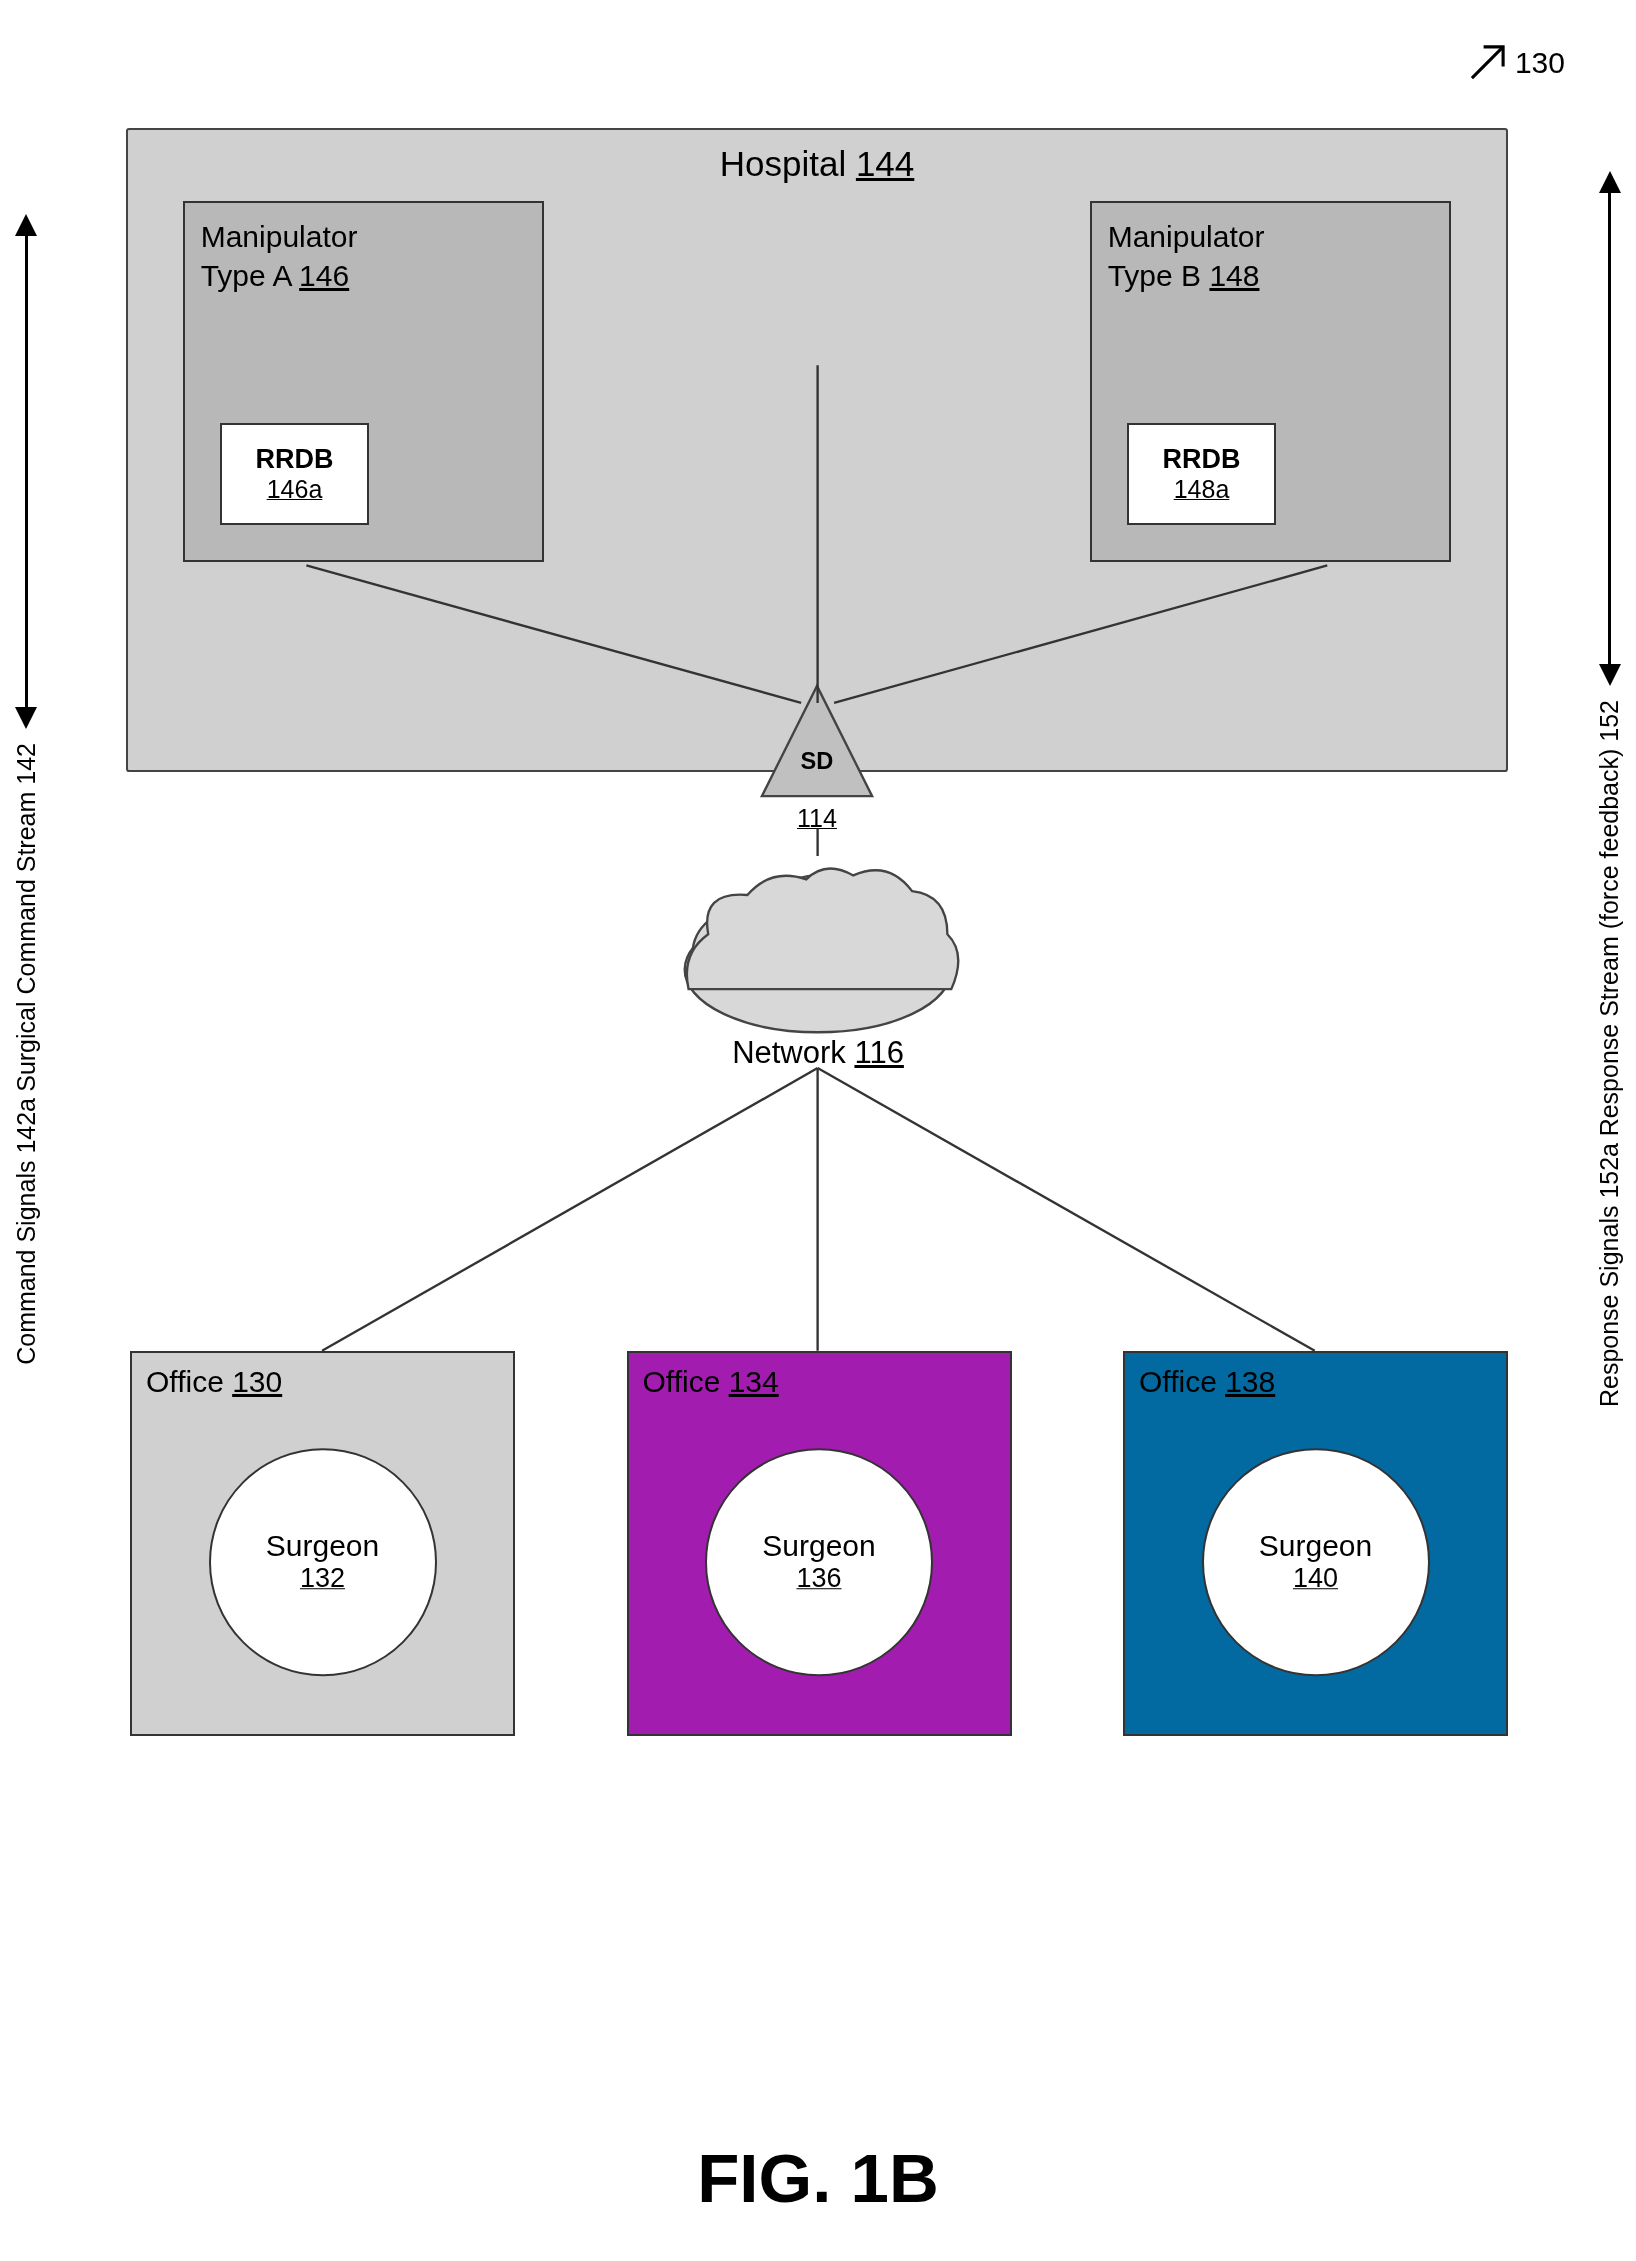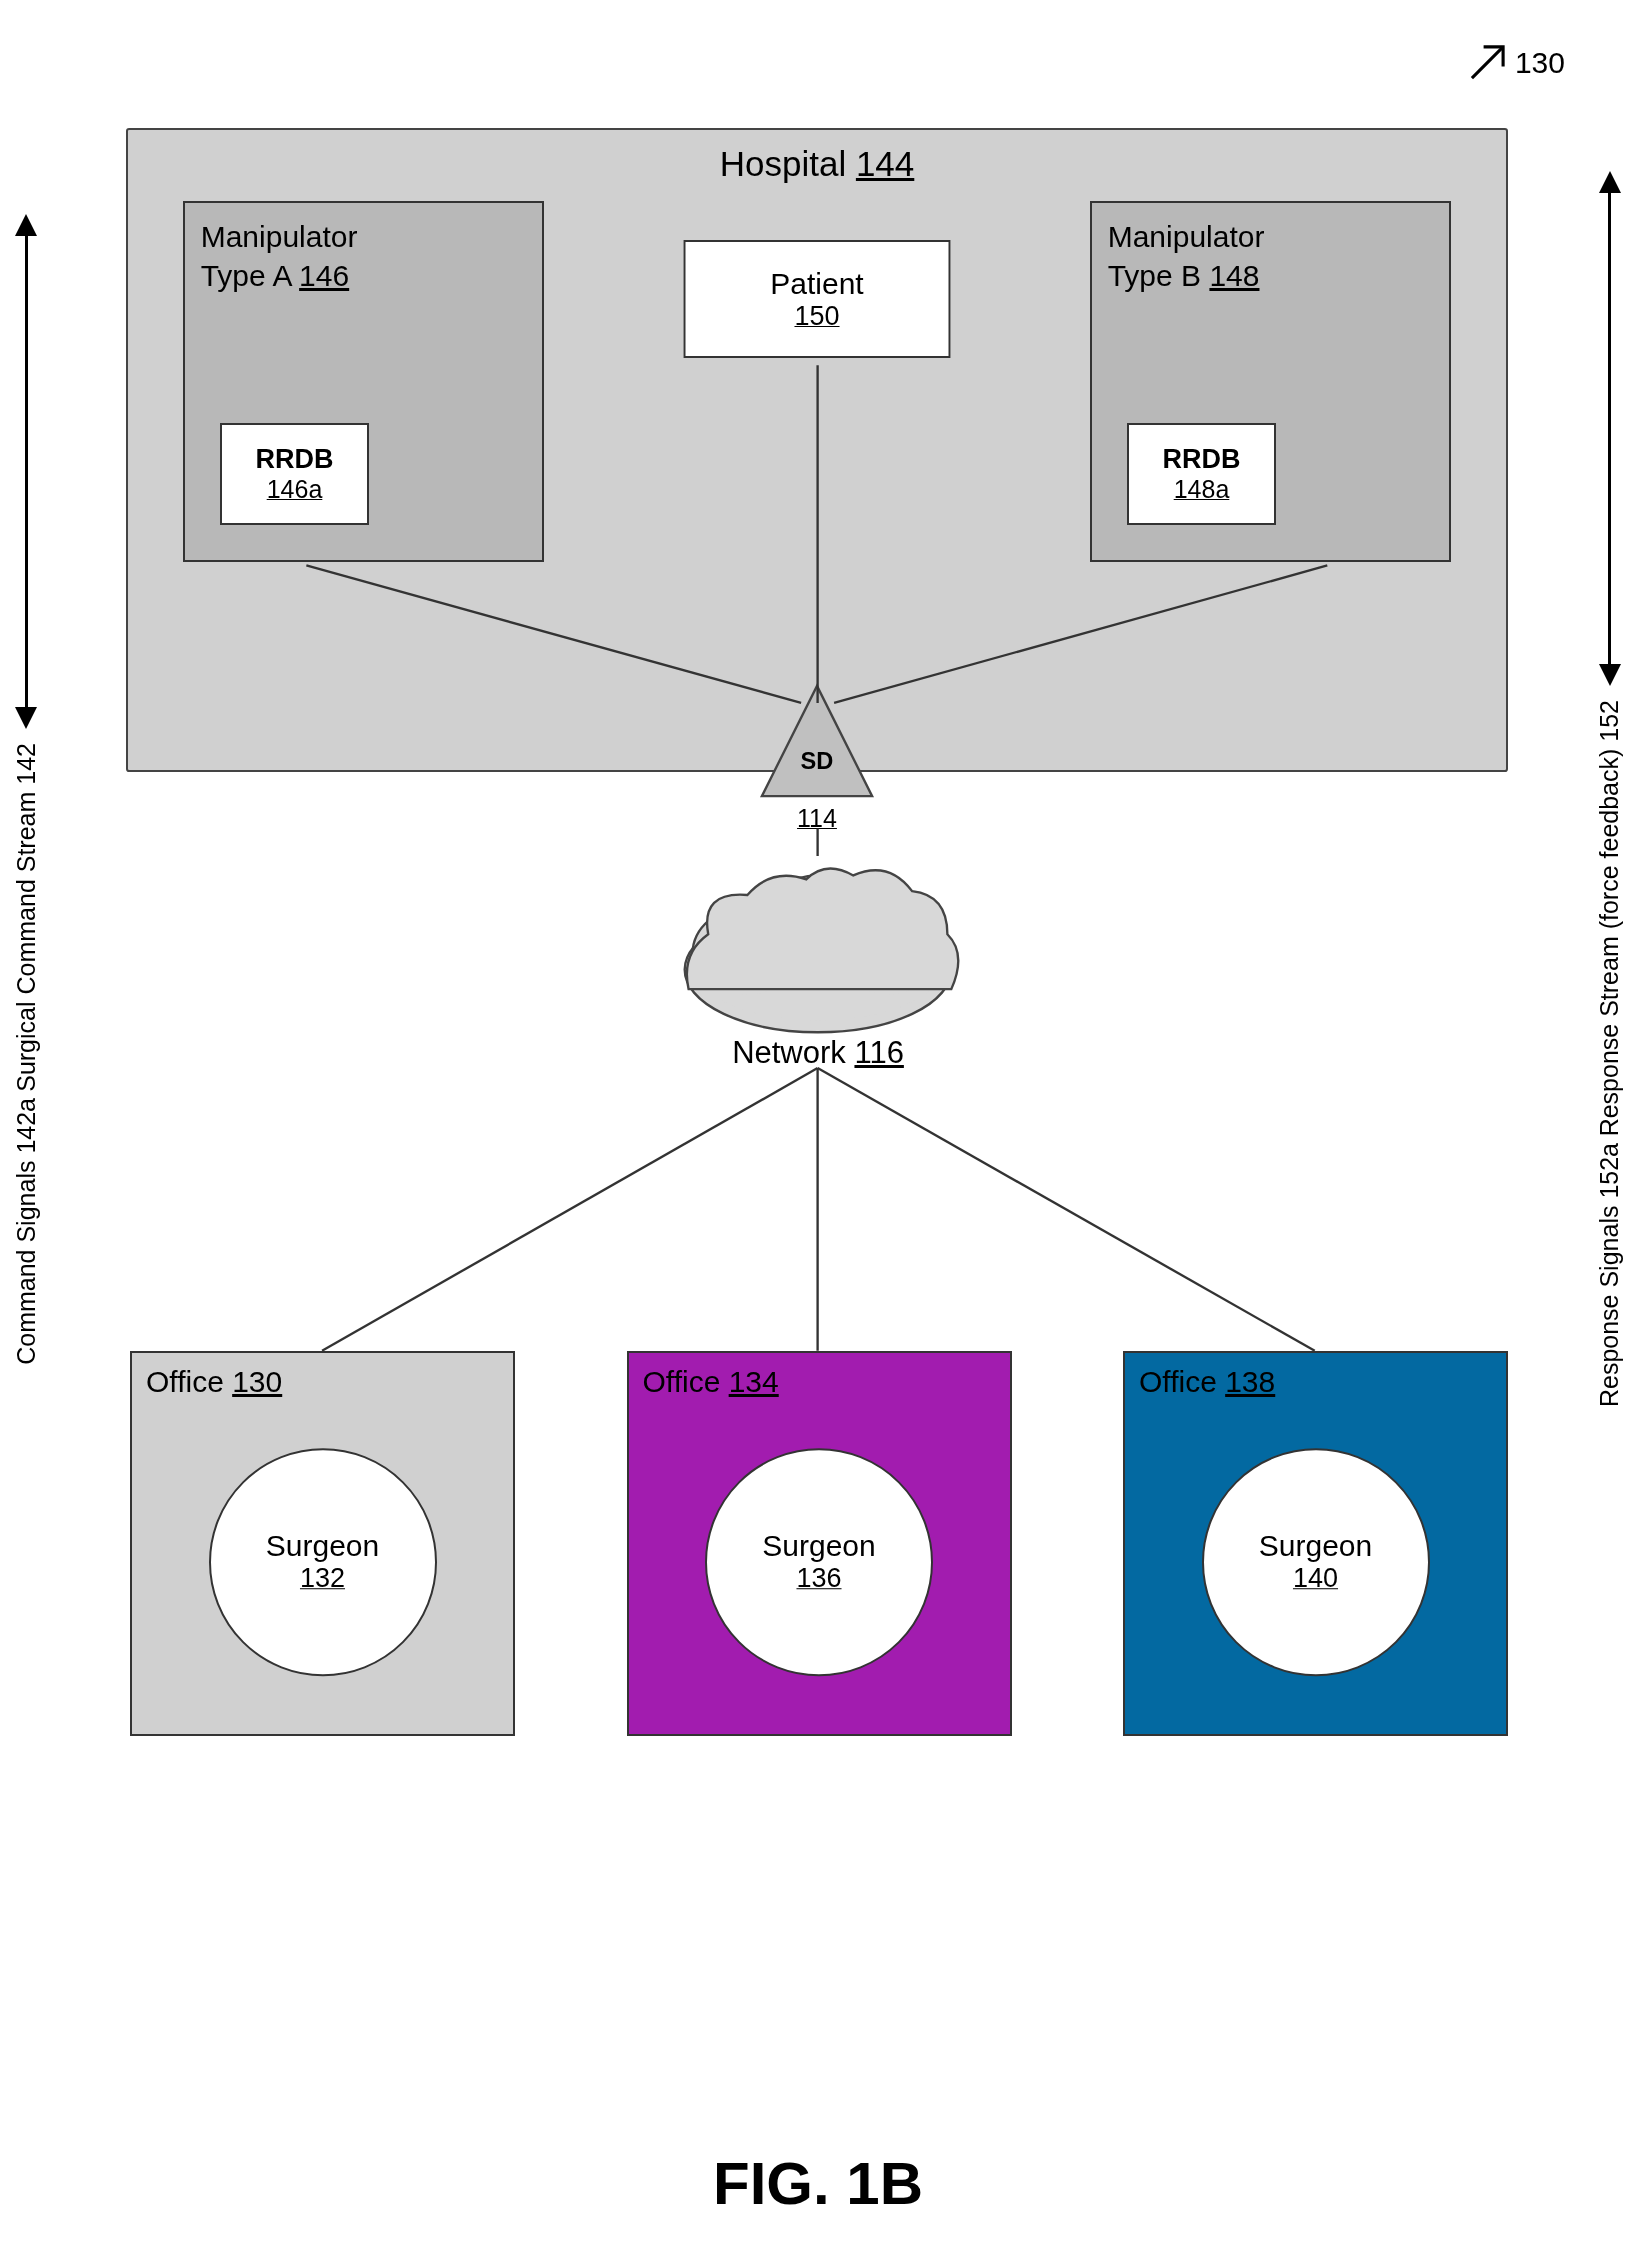--- a/index.html
+++ b/index.html
@@ -55,24 +55,20 @@
   <div style="position:absolute;top:71px;left:55px;width:361px;height:361px;background:#b8b8b8;border:2.4px solid #333;">
     <div style="position:absolute;top:14px;left:15.7px;font-size:30px;line-height:1.3;">
       Manipulator<br>Type A <u>146</u>
     </div>
     <div style="position:absolute;bottom:35px;left:35px;width:149px;height:102px;background:#fff;border:2.4px solid #333;display:flex;flex-direction:column;align-items:center;justify-content:center;">
       <span style="font-size:27px;font-weight:bold;">RRDB</span>
       <u><span style="font-size:25px;">146a</span></u>
     </div>
   </div>
 
-  <div style="position:absolute;top:110px;left:50%;transform:translateX(-50%);width:267px;height:118px;background:#fff;border:2.4px solid #333;display:flex;flex-direction:column;align-items:center;justify-content:center;">
-    <span style="font-size:30px;">Patient</span>
-    <u><span style="font-size:27px;">150</span></u>
-  </div>
 
   <div style="position:absolute;top:71px;right:55px;width:361px;height:361px;background:#b8b8b8;border:2.4px solid #333;">
     <div style="position:absolute;top:14px;left:15.7px;font-size:30px;line-height:1.3;">
       Manipulator<br>Type B <u>148</u>
     </div>
     <div style="position:absolute;bottom:35px;left:35px;width:149px;height:102px;background:#fff;border:2.4px solid #333;display:flex;flex-direction:column;align-items:center;justify-content:center;">
       <span style="font-size:27px;font-weight:bold;">RRDB</span>
       <u><span style="font-size:25px;">148a</span></u>
     </div>
   </div>
@@ -151,14 +147,14 @@
 
   <line x1="1690" y1="720" x2="1062" y2="895" stroke="#333" stroke-width="3"></line>
 
   <line x1="1041" y1="1055" x2="1041" y2="1090" stroke="#333" stroke-width="3"></line>
 
   <line x1="1041" y1="1360" x2="410" y2="1720" stroke="#333" stroke-width="3"></line>
   <line x1="1041" y1="1360" x2="1041" y2="1720" stroke="#333" stroke-width="3"></line>
   <line x1="1041" y1="1360" x2="1674" y2="1720" stroke="#333" stroke-width="3"></line>
 </svg>
 
-<div style="position:absolute;bottom:43px;left:50%;transform:translateX(-50%);font-size:60px;font-weight:bold;">FIG. 1B</div>
+<div style="position:absolute;bottom:43px;left:50%;transform:translateX(-50%);font-size:69px;font-weight:bold;">FIG. 1B</div>
 
 
 </body></html>

